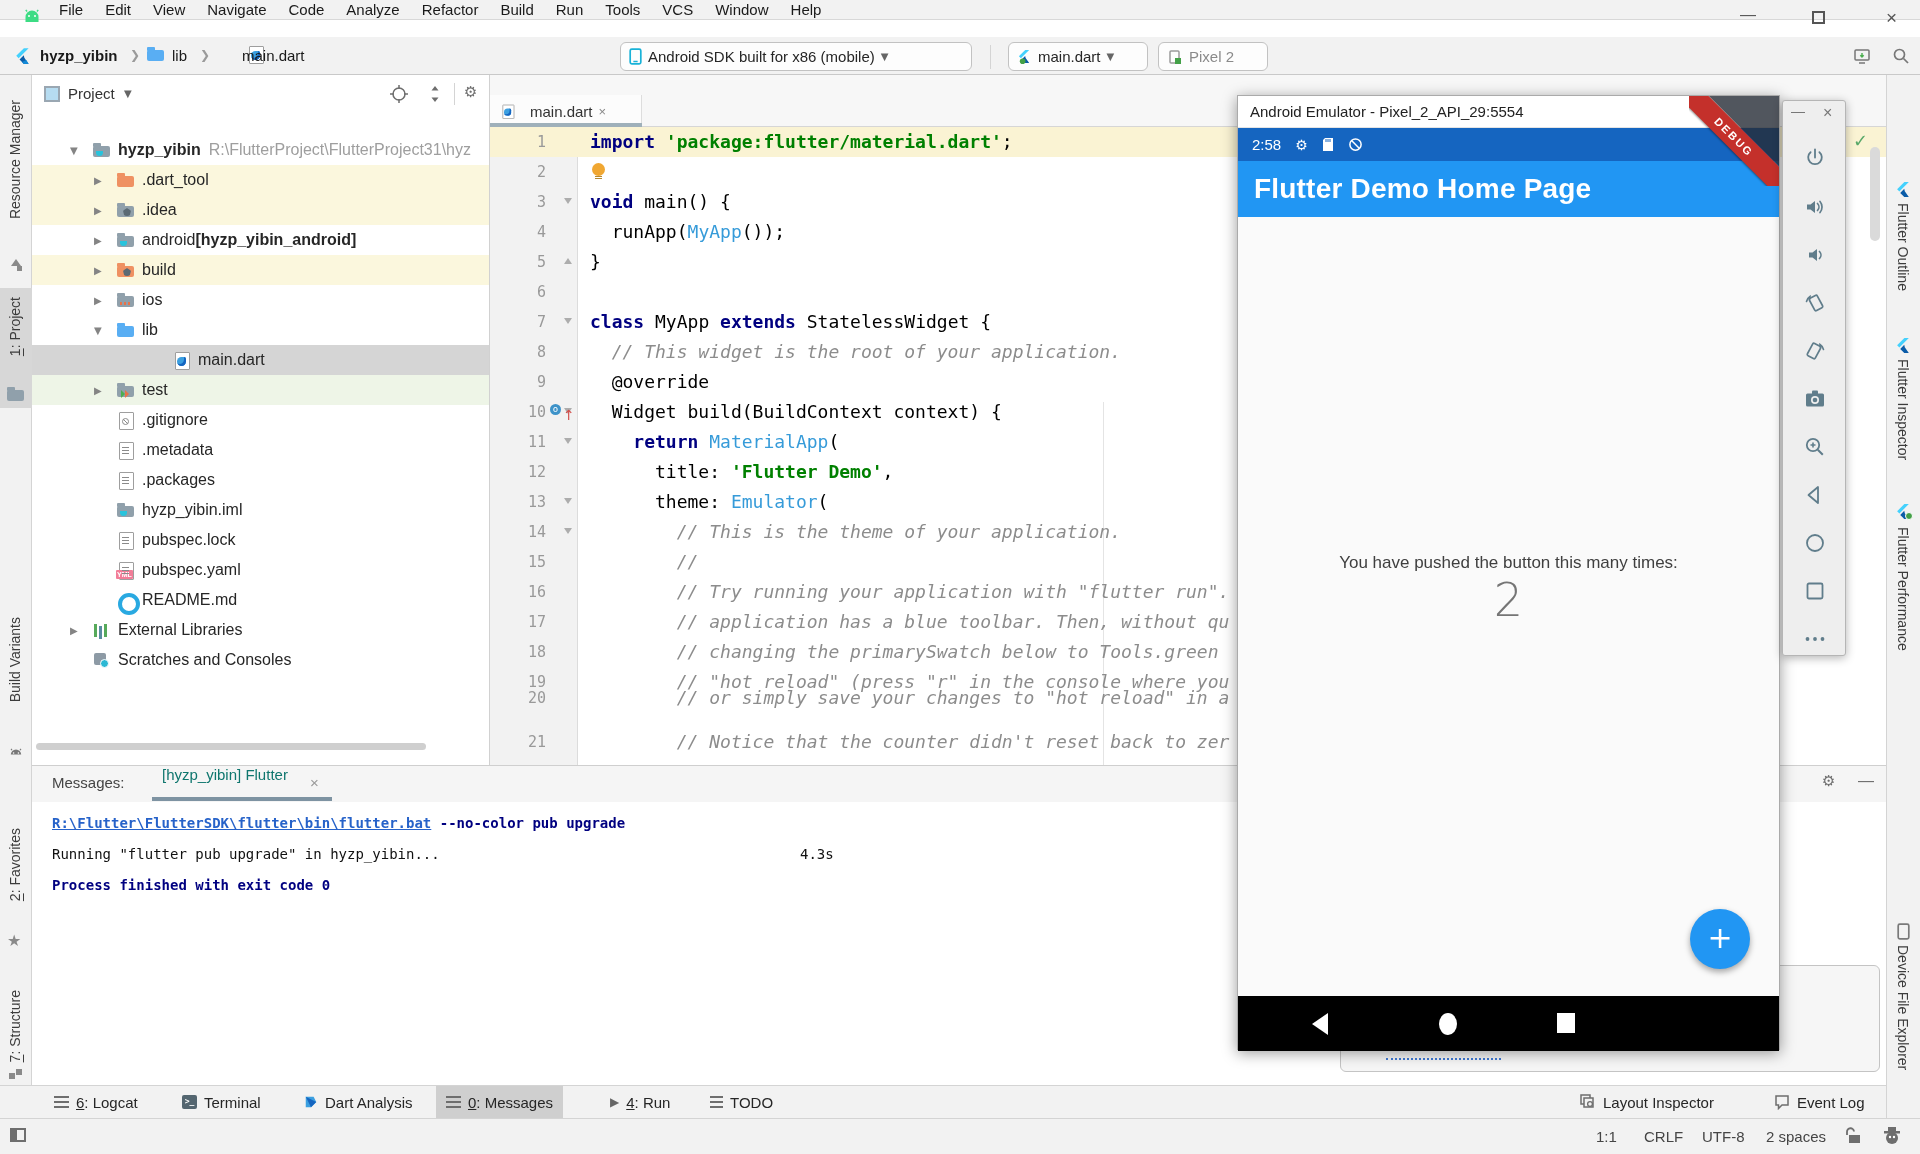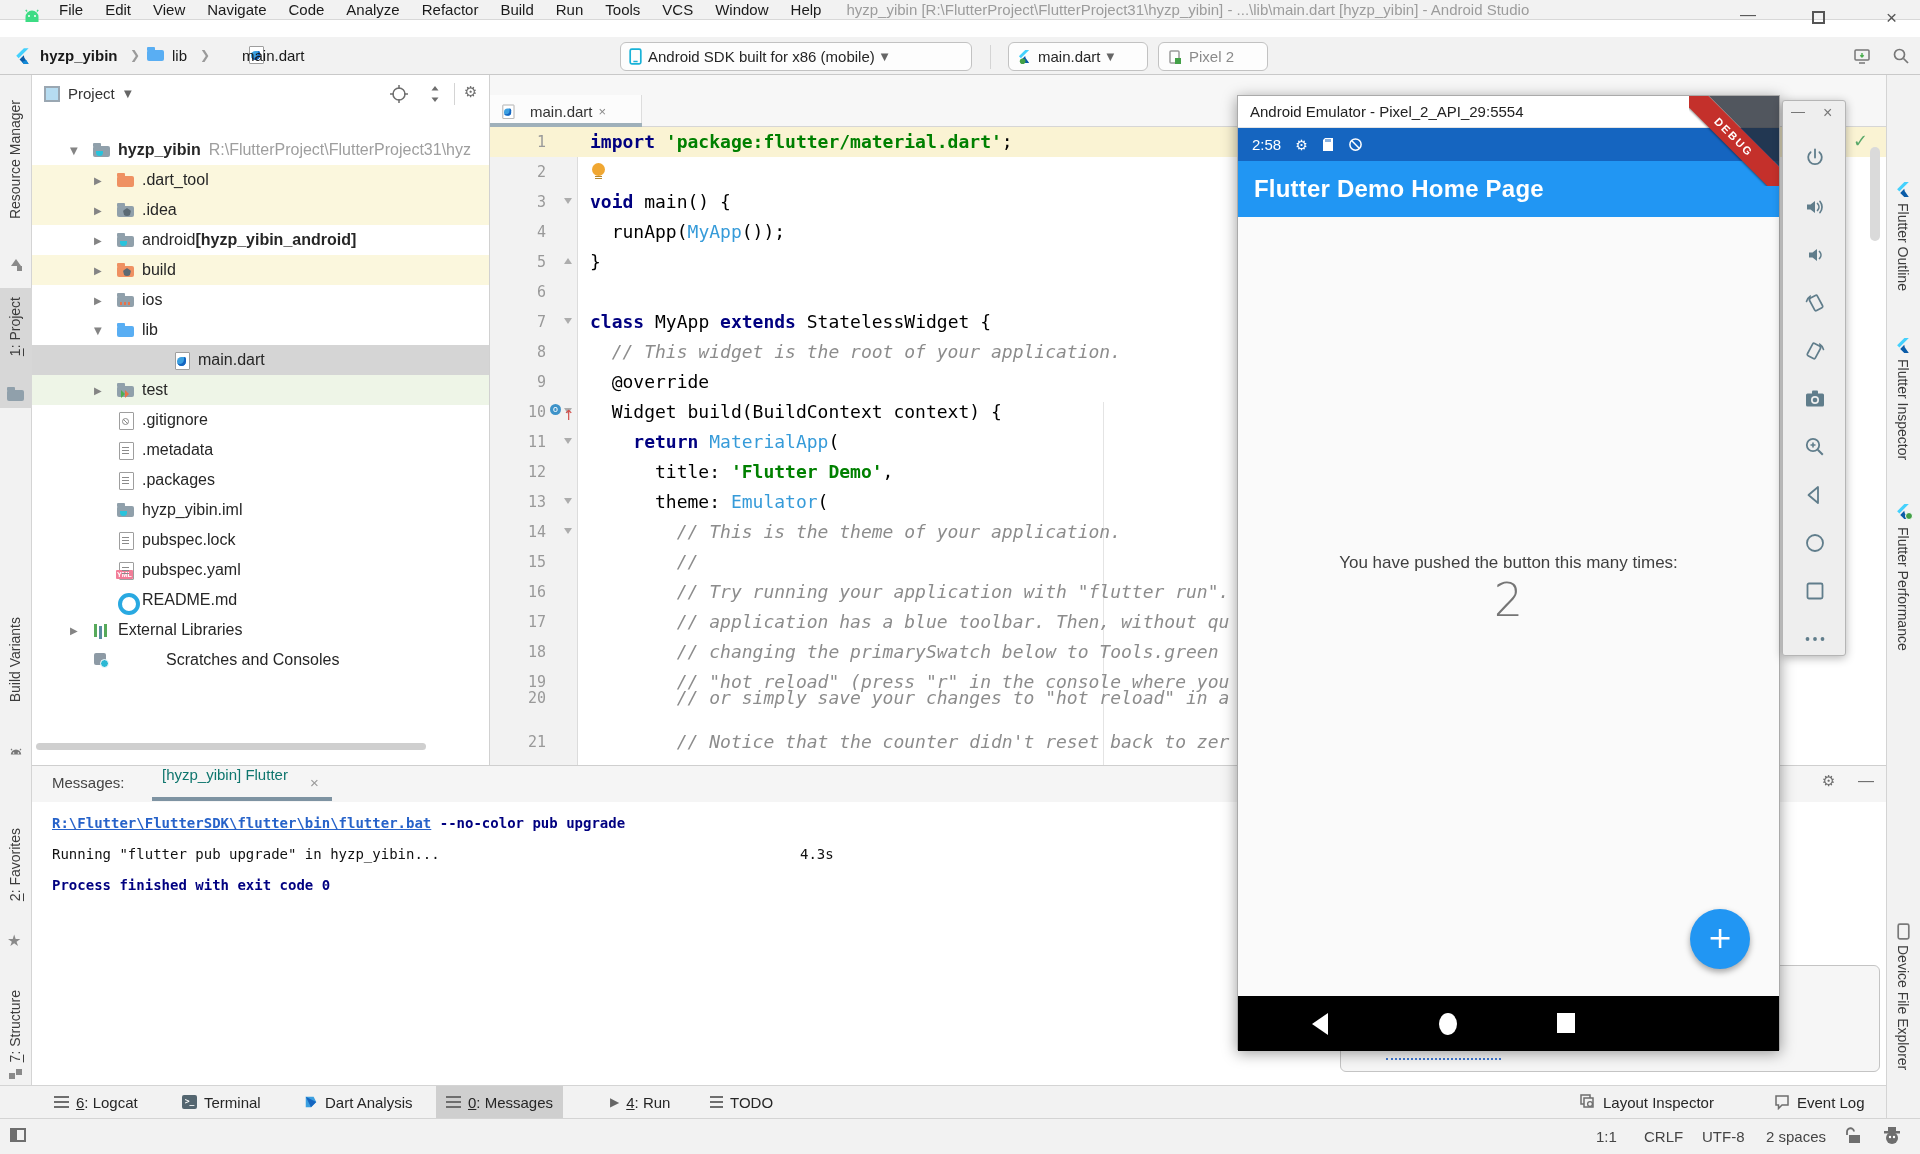--- a/index.html
+++ b/index.html
@@ -111,21 +111,21 @@
   
   .list-ic { width:15px; height:12px; background:repeating-linear-gradient(#6e6e6e 0 2px,transparent 2px 5px); }
   .term-ic { width:15px; height:14px; background:#546670; border-radius:2px; color:#fff; font:bold 8px/14px "DejaVu Sans Mono",monospace; text-align:center; }
   .run-ic { color:#666; font-size:12px; font-family:"DejaVu Sans",sans-serif; }
 
   
   #emu-window { left:1237px; top:95px; width:543px; height:955px; background:#fff; box-shadow:0 3px 14px rgba(0,0,0,.4); border:1px solid #aaa; z-index:30; }
   #emu-titlebar { position:absolute; left:0; top:0; width:100%; height:32px; background:#fff; border-bottom:1px solid #e4e4e4; display:flex; align-items:center; padding-left:12px; color:#222; }
   #phone-statusbar { position:absolute; left:0; top:32px; width:100%; height:33px; display:flex; align-items:center; gap:14px; padding-left:14px; color:#fff; }
   #phone-appbar { position:absolute; left:0; top:65px; width:100%; height:56px; display:flex; align-items:center; padding-left:16px; }
-  #phone-appbar .t { color:#fff; font-size:24px; font-weight:bold; letter-spacing:.2px; }
+  #phone-appbar .t { color:#fff; font-size:28px; font-weight:bold; letter-spacing:.2px; }
   #phone-body { position:absolute; left:0; top:121px; width:100%; height:779px; background:#fafafa; }
   #counter-label { position:absolute; left:0; top:336px; width:100%; text-align:center; color:#3f3f3f; font-size:17px; }
   #counter-value { position:absolute; left:0; top:356px; width:100%; text-align:center; color:#757575; font-size:46px; font-weight:300; font-family:"DejaVu Sans",sans-serif; }
   #fab { position:absolute; left:452px; top:692px; width:60px; height:60px; border-radius:50%; box-shadow:0 3px 6px rgba(0,0,0,.35); color:#fff; font-size:30px; line-height:58px; text-align:center; font-family:"DejaVu Sans",sans-serif; }
   #phone-navbar { position:absolute; left:0; top:900px; width:100%; height:55px; background:#000; }
   .nav-ic { position:absolute; top:16px; }
   #debug-corner { position:absolute; right:0; top:0; width:90px; height:90px; overflow:hidden; }
   #debug-dark { position:absolute; right:0; top:0; width:90px; height:90px; background:rgba(38,44,54,.8); clip-path:polygon(22% 0,100% 0,100% 78%); }
   #debug-ribbon { position:absolute; left:-32px; top:30px; width:154px; height:22px; text-align:center; color:#fff; font-size:11px; font-weight:bold; letter-spacing:2px; line-height:22px; transform:rotate(45deg); box-shadow:0 1px 2px rgba(0,0,0,.4); }
   #emu-toolbar { left:1782px; top:100px; width:64px; height:556px; background:#eee; border:1px solid #b5b5b5; border-radius:3px; box-shadow:0 2px 10px rgba(0,0,0,.3); z-index:31; }
@@ -156,21 +156,20 @@
       <div class="menu-item">Code</div>
       <div class="menu-item">Analyze</div>
       <div class="menu-item">Refactor</div>
       <div class="menu-item">Build</div>
       <div class="menu-item">Run</div>
       <div class="menu-item">Tools</div>
       <div class="menu-item">VCS</div>
       <div class="menu-item">Window</div>
       <div class="menu-item">Help</div>
     </div>
-  <div id="win-title">hyzp_yibin [R:\FlutterProject\FlutterProject31\hyzp_yibin] - ...\lib\main.dart [hyzp_yibin] - Android Studio</div>
   <div class="abs winctl" style="left:1740px;top:6px">—</div>
   <div class="abs" style="left:1812px;top:11px;width:13px;height:13px;border:2px solid #555"></div>
   <div class="abs winctl" style="left:1886px;top:7px;font-size:19px">×</div>
 </div>
 
 <div class="abs bar" id="toolbar">
   <svg class="abs" style="left:14px;top:10px" width="18" height="18" viewBox="0 0 16 16">
       <path fill="#44d1fd" d="M8.8 1 2 7.8l2.1 2.1L13 1z"></path>
       <path fill="#0b5ca8" d="M8.7 7.4 4.9 11.2l2.2 2.2L8.7 15H13L9.2 9.6z"></path>
       <path fill="#1389d6" d="M7.1 13.4 8.7 15H13l-2-3.4z"></path>
@@ -364,21 +363,21 @@
         </span>
         <span class="tree-label">README.md</span>
       </div>
       <div class="tree-row" style="top: 540px;">
         <span class="tree-arrow uic" style="left: 38px; top: 10px;">▶</span>
         <span class="ti ti-ext-lib" style="margin-left: 60px;">
           <i></i>
         </span>
         <span class="tree-label">External Libraries</span>
       </div>
-      <div class="tree-row" style="top: 570px; gap: 48px;">
+      <div class="tree-row" style="top: 570px;">
         <span class="ti ti-scratches" style="margin-left: 60px;">
           <i></i>
         </span>
         <span class="tree-label">Scratches and Consoles</span>
       </div>
     </div>
   <div class="abs" style="left:4px;top:668px;width:390px;height:7px;background:#cfcfcf;border-radius:4px"></div>
 </div>
 
 <div class="abs" id="editor">

